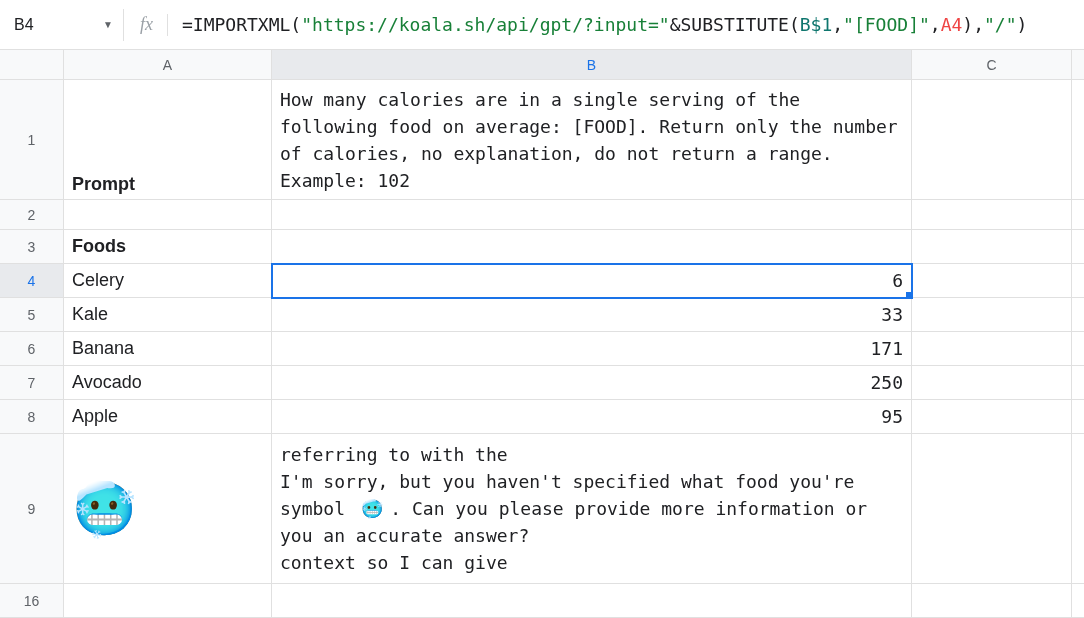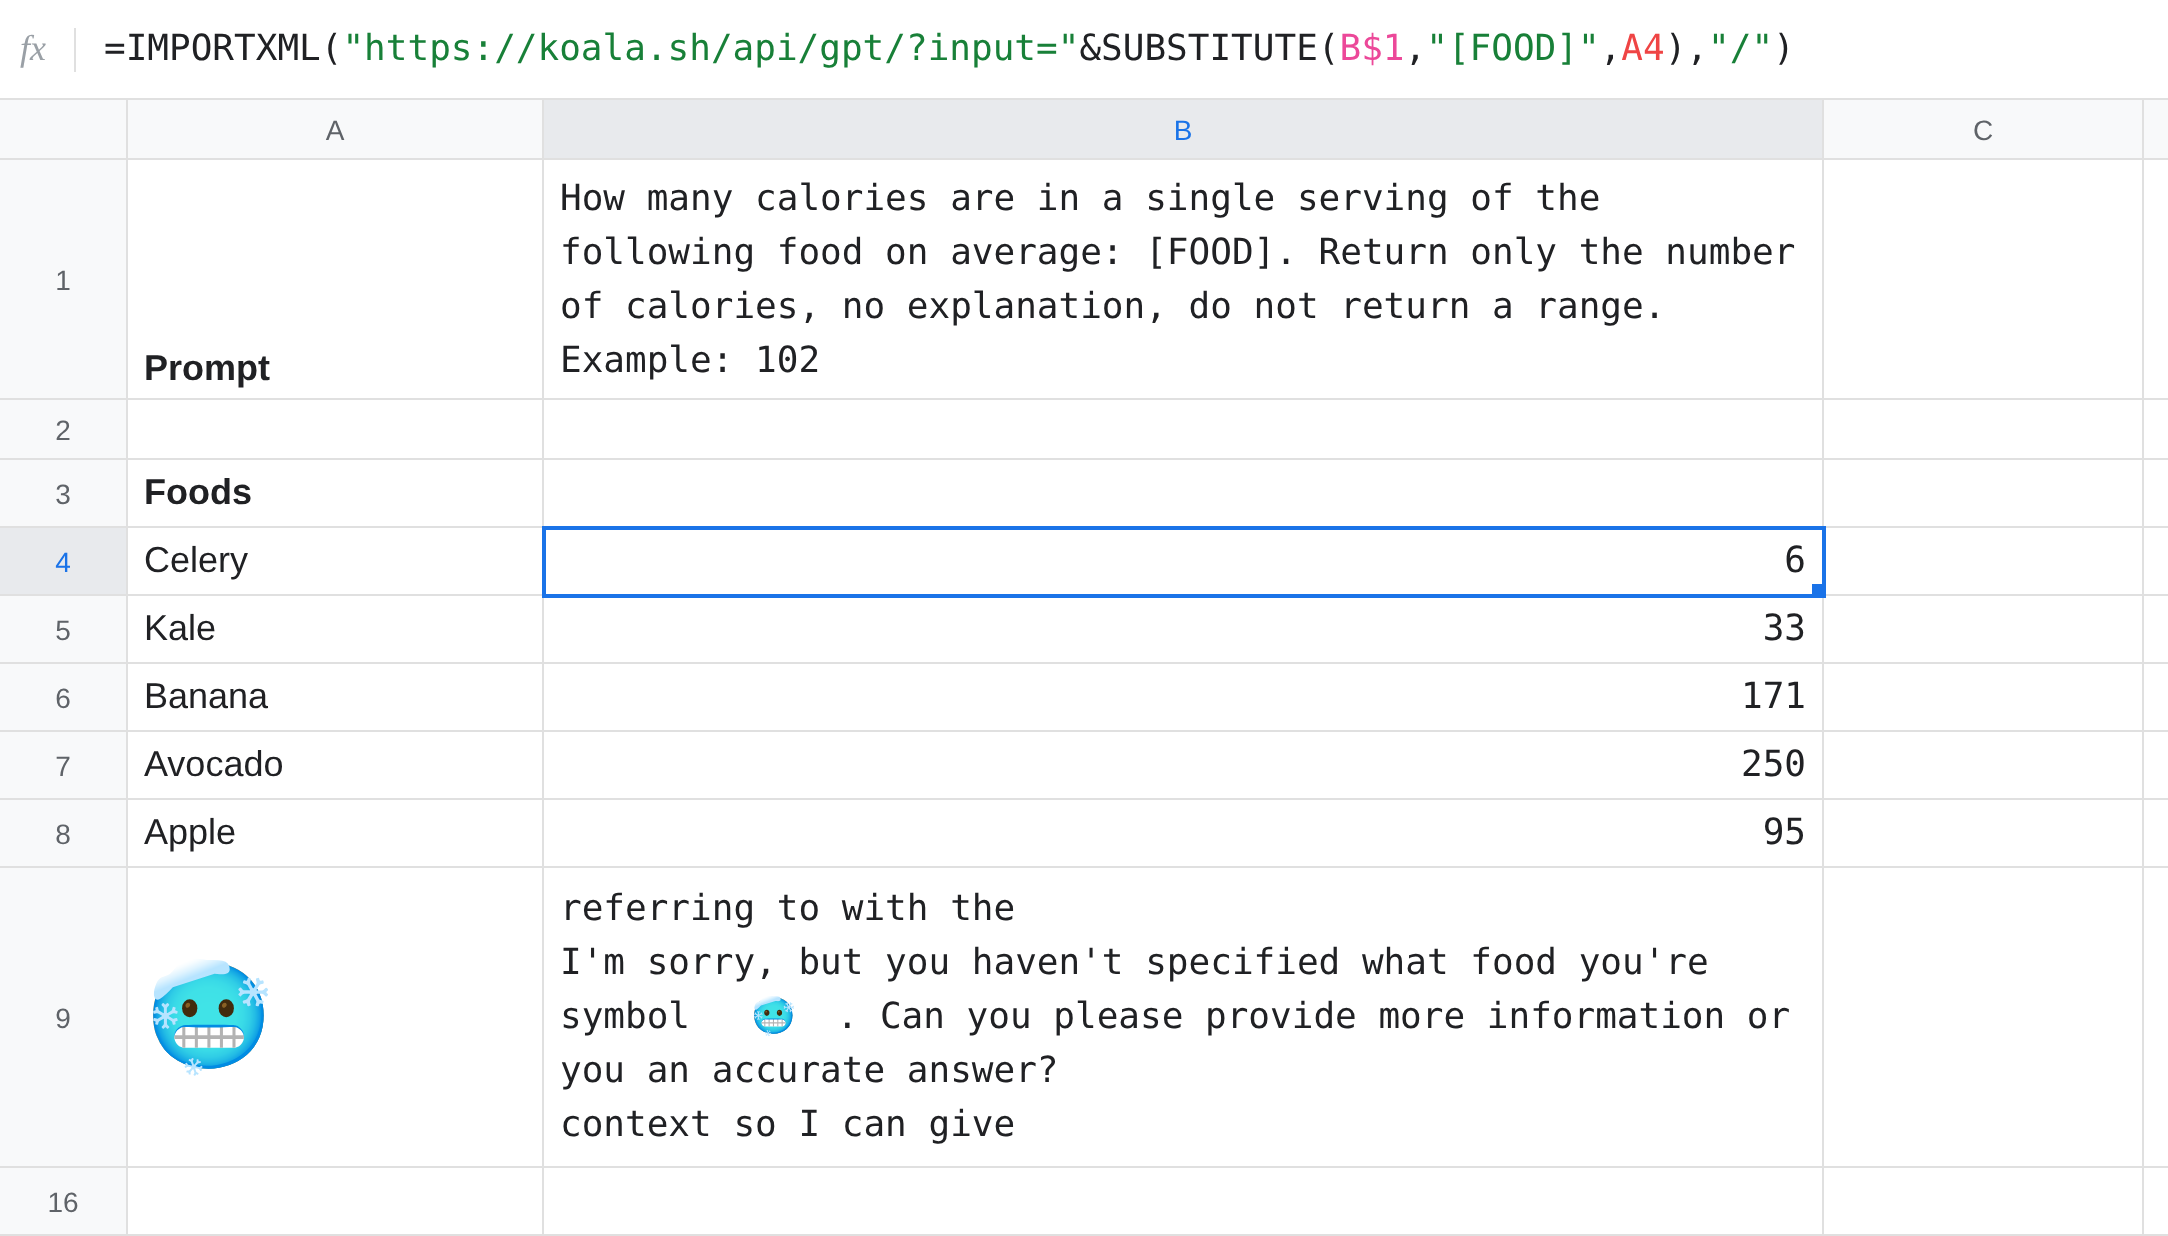--- a/index.html
+++ b/index.html
@@ -50,21 +50,21 @@
     margin-right: 14px;
   }
   .formula {
     font-family: "Consolas", "Menlo", monospace;
     font-size: 18px;
     color: #202124;
     white-space: pre;
   }
   .formula .fn { color: #202124; }
   .formula .str { color: #188038; }
-  .formula .ref1 { color: #ec4899; }
+  .formula .ref1 { color: #0f766e; }
   .formula .ref2 { color: #ef4444; }
   
   .grid {
     display: flex;
     width: 100%;
     height: calc(618px - 50px);
   }
   .rownums {
     width: 64px;
     flex: 0 0 64px;
@@ -161,27 +161,31 @@
     font-size: 52px;
     line-height: 1;
   }
   .multiwrap {
     display: flex;
     flex-direction: column;
     align-items: flex-start;
     justify-content: center;
     width: 100%;
   }
-  .b9line2 { display:flex; align-items:flex-end; gap:20px; }
+  .b9line2 { display:flex; align-items:flex-end; gap:6px; }
   .mini-emoji { font-size: 18px; }
 </style>
 </head>
 <body>
 
 <div class="fbar">
+  <div class="namebox">
+    <span>B4</span>
+    <span class="dd">▼</span>
+  </div>
   <span class="fx">fx</span>
   <div class="fsep"></div>
   <div class="formula"><span class="fn">=IMPORTXML(</span><span class="str">"https://koala.sh/api/gpt/?input="</span><span class="fn">&amp;</span><span class="fn">SUBSTITUTE(</span><span class="ref1">B$1</span><span class="fn">,</span><span class="str">"[FOOD]"</span><span class="fn">,</span><span class="ref2">A4</span><span class="fn">),</span><span class="str">"/"</span><span class="fn">)</span></div>
 </div>
 
 <div class="grid">
 
   <div class="rownums">
     <div class="cornercell"></div>
     <div class="rnum" style="height:120px">1</div>

